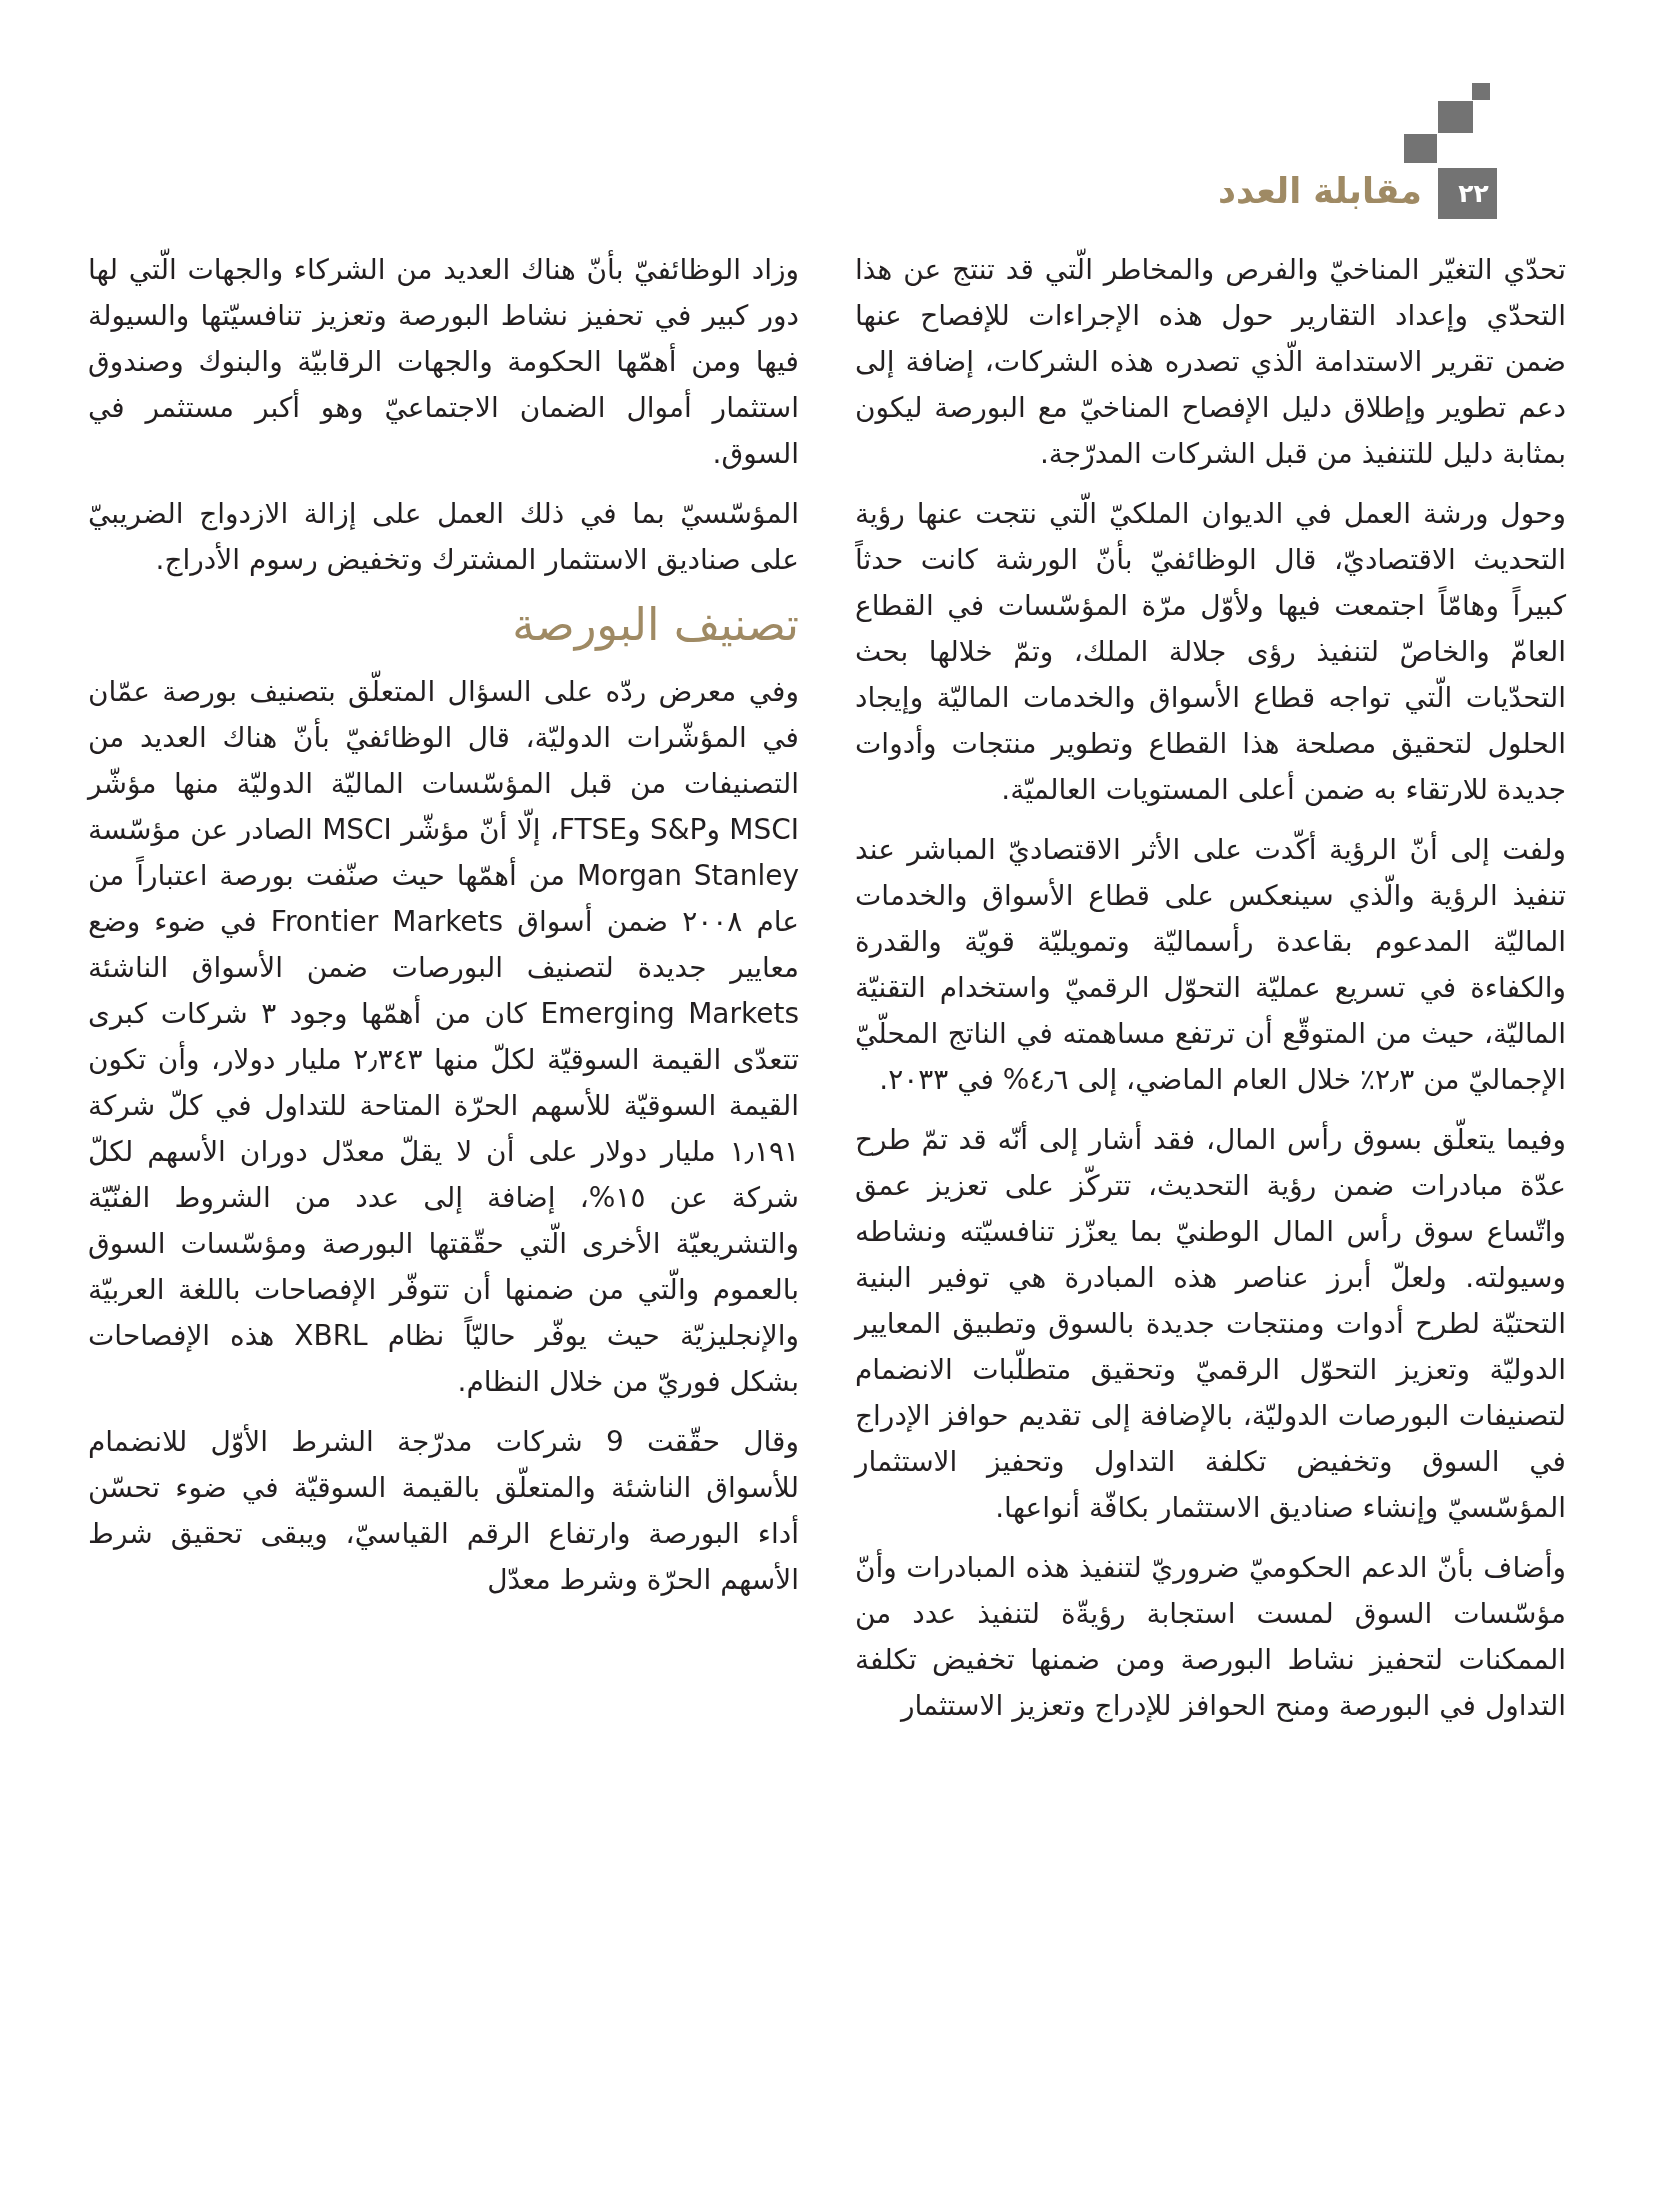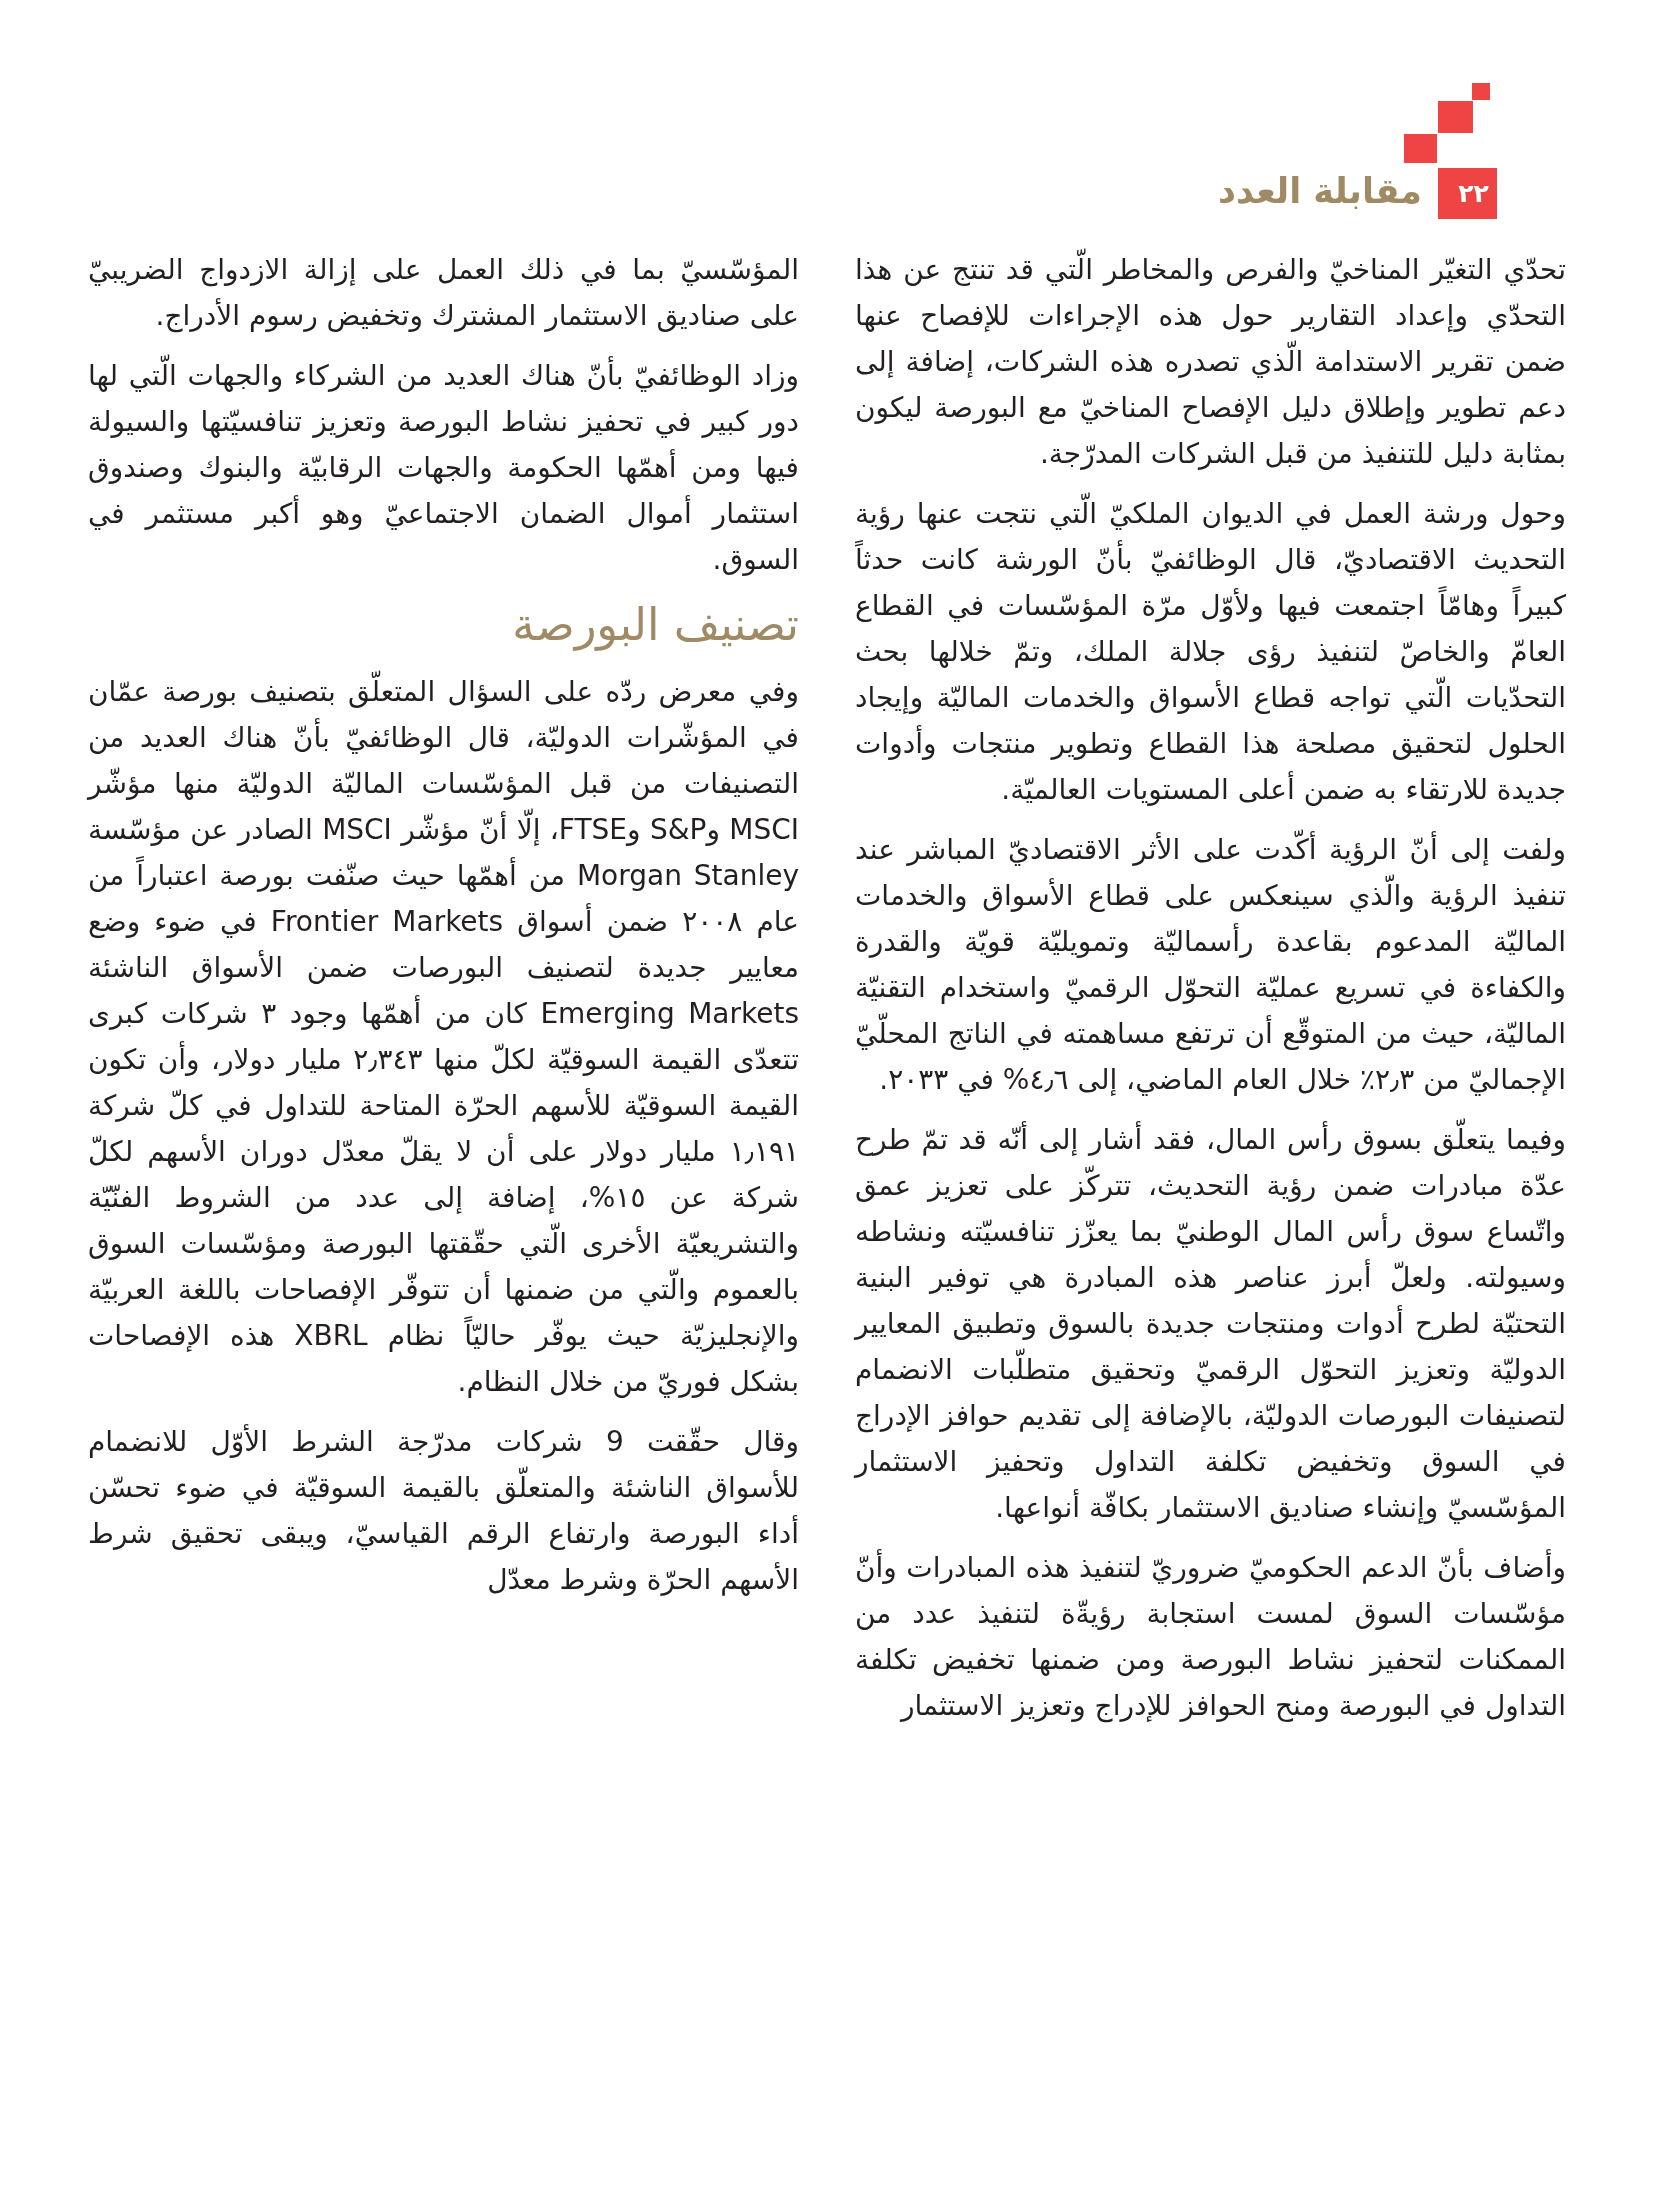--- a/index.html
+++ b/index.html
@@ -14,21 +14,21 @@
     margin: 0 auto;
     background: #ffffff;
     overflow: hidden;
     direction: rtl;
     font-family: "DejaVu Sans", sans-serif;
     color: #231f20;
   }
   
   .hdr-square {
     position: absolute;
-    background: #ef4444;
+    background: #737373;
     text-align: center;
   }
   .sq-1 { left: 1472px; top: 83px;  width: 18px; height: 17px; }
   .sq-2 { left: 1438px; top: 101px; width: 35px; height: 32px; }
   .sq-3 { left: 1404px; top: 134px; width: 33px; height: 29px; }
   .sq-num {
     left: 1438px; top: 168px; width: 59px; height: 51px;
     display: flex; align-items: center; justify-content: center;
   }
   .sq-num span {
@@ -96,21 +96,21 @@
 
     <section class="col">
       <p>تحدّي التغيّر المناخيّ والفرص والمخاطر الّتي قد تنتج عن هذا التحدّي وإعداد التقارير حول هذه الإجراءات للإفصاح عنها ضمن تقرير الاستدامة الّذي تصدره هذه الشركات، إضافة إلى دعم تطوير وإطلاق دليل الإفصاح المناخيّ مع البورصة ليكون بمثابة دليل للتنفيذ من قبل الشركات المدرّجة.</p>
       <p>وحول ورشة العمل في الديوان الملكيّ الّتي نتجت عنها رؤية التحديث الاقتصاديّ، قال الوظائفيّ بأنّ الورشة كانت حدثاً كبيراً وهامّاً اجتمعت فيها ولأوّل مرّة المؤسّسات في القطاع العامّ والخاصّ لتنفيذ رؤى جلالة الملك، وتمّ خلالها بحث التحدّيات الّتي تواجه قطاع الأسواق والخدمات الماليّة وإيجاد الحلول لتحقيق مصلحة هذا القطاع وتطوير منتجات وأدوات جديدة للارتقاء به ضمن أعلى المستويات العالميّة.</p>
       <p>ولفت إلى أنّ الرؤية أكّدت على الأثر الاقتصاديّ المباشر عند تنفيذ الرؤية والّذي سينعكس على قطاع الأسواق والخدمات الماليّة المدعوم بقاعدة رأسماليّة وتمويليّة قويّة والقدرة والكفاءة في تسريع عمليّة التحوّل الرقميّ واستخدام التقنيّة الماليّة، حيث من المتوقّع أن ترتفع مساهمته في الناتج المحلّيّ الإجماليّ من ٢٫٣٪ خلال العام الماضي، إلى ٤٫٦% في ٢٠٣٣.</p>
       <p>وفيما يتعلّق بسوق رأس المال، فقد أشار إلى أنّه قد تمّ طرح عدّة مبادرات ضمن رؤية التحديث، تتركّز على تعزيز عمق واتّساع سوق رأس المال الوطنيّ بما يعزّز تنافسيّته ونشاطه وسيولته. ولعلّ أبرز عناصر هذه المبادرة هي توفير البنية التحتيّة لطرح أدوات ومنتجات جديدة بالسوق وتطبيق المعايير الدوليّة وتعزيز التحوّل الرقميّ وتحقيق متطلّبات الانضمام لتصنيفات البورصات الدوليّة، بالإضافة إلى تقديم حوافز الإدراج في السوق وتخفيض تكلفة التداول وتحفيز الاستثمار المؤسّسيّ وإنشاء صناديق الاستثمار بكافّة أنواعها.</p>
       <p>وأضاف بأنّ الدعم الحكوميّ ضروريّ لتنفيذ هذه المبادرات وأنّ مؤسّسات السوق لمست استجابة رؤيةّة لتنفيذ عدد من الممكنات لتحفيز نشاط البورصة ومن ضمنها تخفيض تكلفة التداول في البورصة ومنح الحوافز للإدراج وتعزيز الاستثمار</p>
     </section>
 
     <section class="col">
+      <p>وزاد الوظائفيّ بأنّ هناك العديد من الشركاء والجهات الّتي لها دور كبير في تحفيز نشاط البورصة وتعزيز تنافسيّتها والسيولة فيها ومن أهمّها الحكومة والجهات الرقابيّة والبنوك وصندوق استثمار أموال الضمان الاجتماعيّ وهو أكبر مستثمر في السوق.</p>
       <p>المؤسّسيّ بما في ذلك العمل على إزالة الازدواج الضريبيّ على صناديق الاستثمار المشترك وتخفيض رسوم الأدراج.</p>
-      <p>وزاد الوظائفيّ بأنّ هناك العديد من الشركاء والجهات الّتي لها دور كبير في تحفيز نشاط البورصة وتعزيز تنافسيّتها والسيولة فيها ومن أهمّها الحكومة والجهات الرقابيّة والبنوك وصندوق استثمار أموال الضمان الاجتماعيّ وهو أكبر مستثمر في السوق.</p>
       <h2>تصنيف البورصة</h2>
       <p>وفي معرض ردّه على السؤال المتعلّق بتصنيف بورصة عمّان في المؤشّرات الدوليّة، قال الوظائفيّ بأنّ هناك العديد من التصنيفات من قبل المؤسّسات الماليّة الدوليّة منها مؤشّر MSCI وS&amp;P وFTSE، إلّا أنّ مؤشّر MSCI الصادر عن مؤسّسة Morgan Stanley من أهمّها حيث صنّفت بورصة اعتباراً من عام ٢٠٠٨ ضمن أسواق Frontier Markets في ضوء وضع معايير جديدة لتصنيف البورصات ضمن الأسواق الناشئة Emerging Markets كان من أهمّها وجود ٣ شركات كبرى تتعدّى القيمة السوقيّة لكلّ منها ٢٫٣٤٣ مليار دولار، وأن تكون القيمة السوقيّة للأسهم الحرّة المتاحة للتداول في كلّ شركة ١٫١٩١ مليار دولار على أن لا يقلّ معدّل دوران الأسهم لكلّ شركة عن ١٥%، إضافة إلى عدد من الشروط الفنّيّة والتشريعيّة الأخرى الّتي حقّقتها البورصة ومؤسّسات السوق بالعموم والّتي من ضمنها أن تتوفّر الإفصاحات باللغة العربيّة والإنجليزيّة حيث يوفّر حاليّاً نظام XBRL هذه الإفصاحات بشكل فوريّ من خلال النظام.</p>
       <p>وقال حقّقت 9 شركات مدرّجة الشرط الأوّل للانضمام للأسواق الناشئة والمتعلّق بالقيمة السوقيّة في ضوء تحسّن أداء البورصة وارتفاع الرقم القياسيّ، ويبقى تحقيق شرط الأسهم الحرّة وشرط معدّل</p>
     </section>
 
   </div>
 </div>
 
 </body></html>

